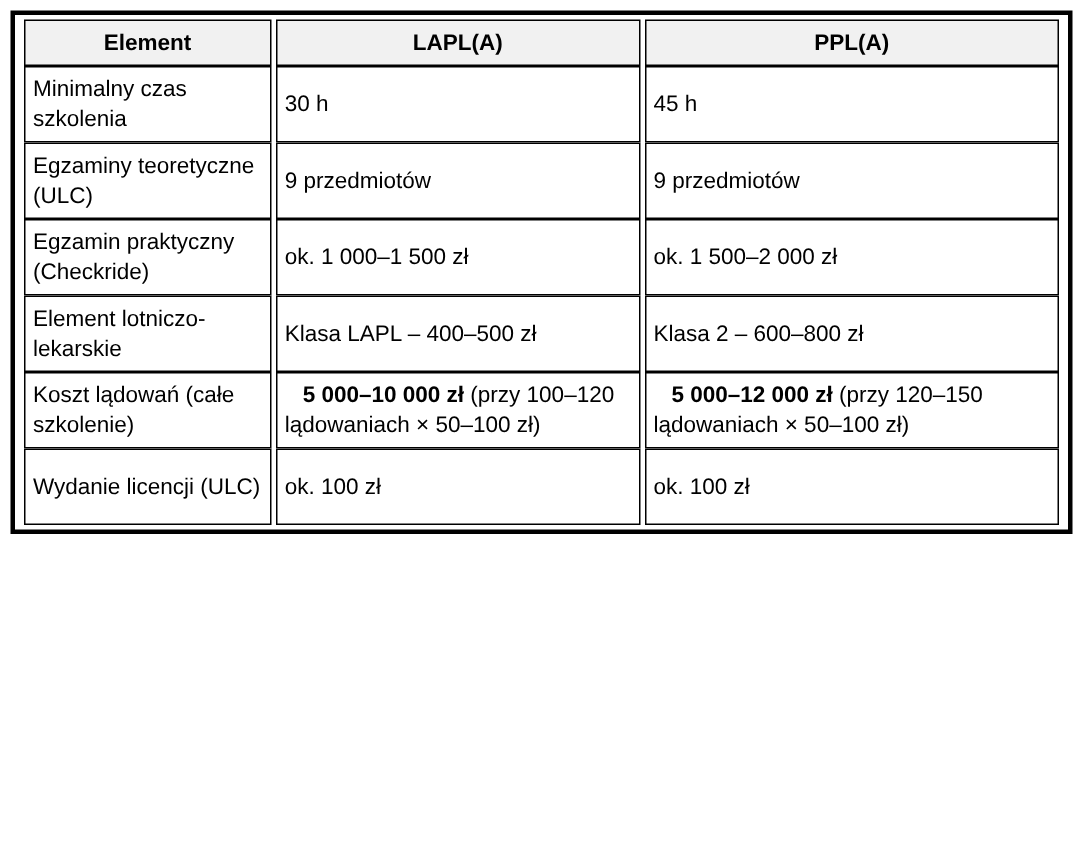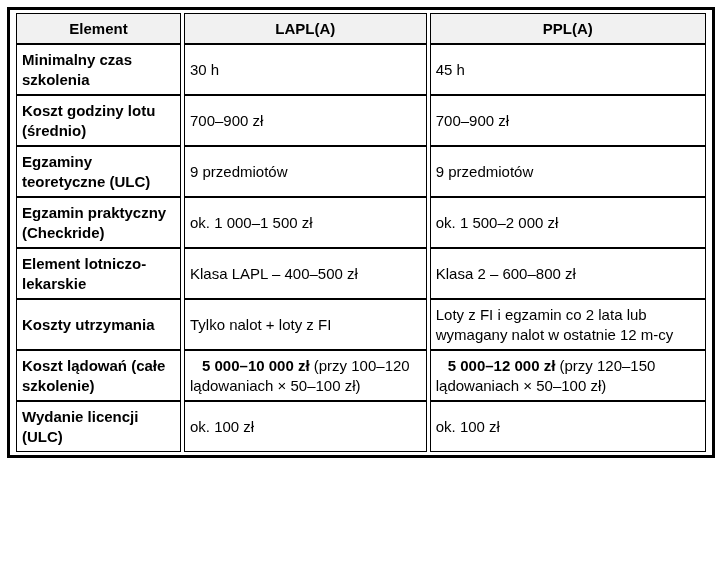--- a/index.html
+++ b/index.html
@@ -36,21 +36,21 @@
     text-align: center;
     background: #f1f1f1;
   }
   table.cmp td {
     height: 51px;
     background: #ffffff;
     text-align: left;
   }
   td.label-cell {
     background: #f1f1f1;
-    font-weight: bold;
+    font-weight: normal;
   }
   .col-element { width: 168px; }
   .col-lapl    { width: 249px; }
   .col-ppl     { width: 284px; }
   .b { font-weight: bold; margin-left: 12px; }
 </style>
 </head>
 <body>
 
 <div class="table-wrap">
@@ -67,43 +67,33 @@
         <th>PPL(A)</th>
       </tr>
     </thead>
     <tbody>
       <tr>
         <td class="label-cell">Minimalny czas szkolenia</td>
         <td>30 h</td>
         <td>45 h</td>
       </tr>
       <tr>
-        <td class="label-cell">Koszt godziny lotu (średnio)</td>
-        <td>700–900 zł</td>
-        <td>700–900 zł</td>
-      </tr>
-      <tr>
         <td class="label-cell">Egzaminy teoretyczne (ULC)</td>
         <td>9 przedmiotów</td>
         <td>9 przedmiotów</td>
       </tr>
       <tr>
         <td class="label-cell">Egzamin praktyczny (Checkride)</td>
         <td>ok. 1 000–1 500 zł</td>
         <td>ok. 1 500–2 000 zł</td>
       </tr>
       <tr>
         <td class="label-cell">Element lotniczo-lekarskie</td>
         <td>Klasa LAPL – 400–500 zł</td>
         <td>Klasa 2 – 600–800 zł</td>
-      </tr>
-      <tr>
-        <td class="label-cell">Koszty utrzymania</td>
-        <td>Tylko nalot + loty z FI</td>
-        <td>Loty z FI i egzamin co 2 lata lub wymagany nalot w ostatnie 12 m-cy</td>
       </tr>
       <tr>
         <td class="label-cell">Koszt lądowań (całe szkolenie)</td>
         <td><span class="b">5 000–10 000 zł</span><span> (przy 100–120 lądowaniach × 50–100 zł)</span></td>
         <td><span class="b">5 000–12 000 zł</span><span> (przy 120–150 lądowaniach × 50–100 zł)</span></td>
       </tr>
       <tr>
         <td class="label-cell">Wydanie licencji (ULC)</td>
         <td>ok. 100 zł</td>
         <td>ok. 100 zł</td>

